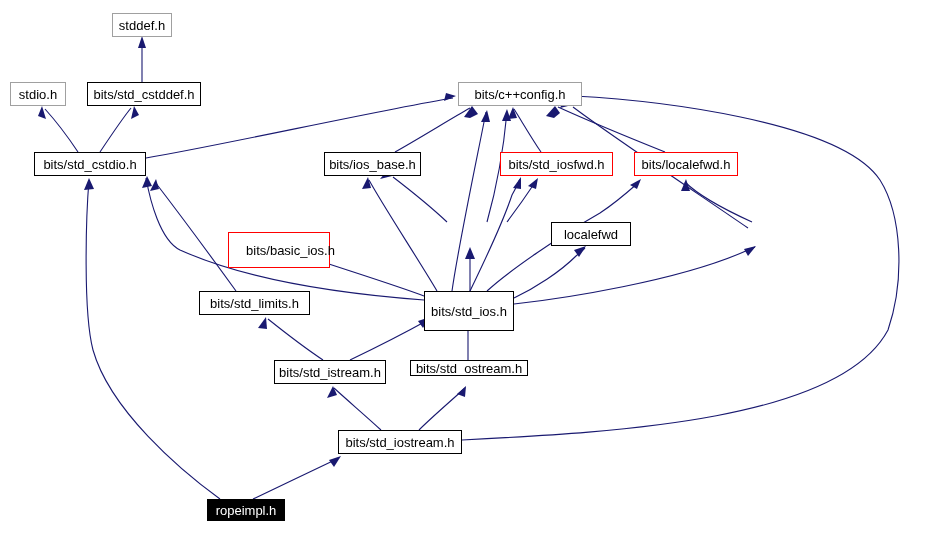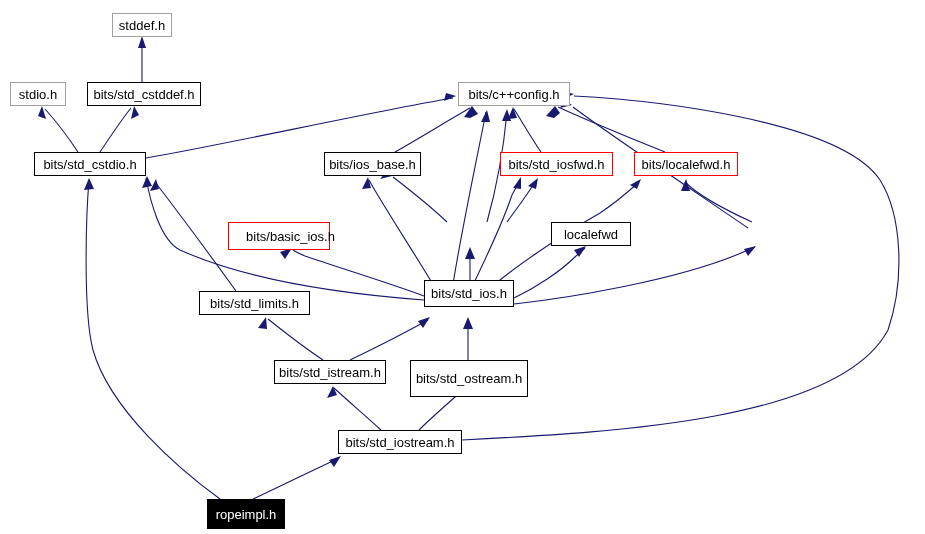--- a/index.html
+++ b/index.html
@@ -138,67 +138,67 @@
   </div>
 
   <div class="node gray" style="left:10px;top:82px;width:56px;height:24px;">
     <span>stdio.h</span>
   </div>
 
   <div class="node" style="left:87px;top:82px;width:114px;height:24px;">
     <span>bits/std_cstddef.h</span>
   </div>
 
-  <div class="node gray" style="left:458px;top:82px;width:112px;height:24px;">
+  <div class="node gray" style="left:458px;top:82px;width:124px;height:24px;">
     <span>bits/c++config.h</span>
   </div>
 
   <div class="node" style="left:34px;top:152px;width:112px;height:24px;align-items:center;">
     <span>bits/std_cstdio.h</span>
   </div>
 
   <div class="node red" style="left:500px;top:152px;width:113px;height:24px;">
     <span>bits/std_iosfwd.h</span>
   </div>
 
   <div class="node" style="left:324px;top:152px;width:97px;height:24px;">
     <span>bits/ios_base.h</span>
   </div>
 
   <div class="node red" style="left:634px;top:152px;width:104px;height:24px;">
     <span>bits/localefwd.h</span>
   </div>
 
-  <div class="node red" style="left:228px;top:222px;width:102px;height:28px;padding-left:23px;">
+  <div class="node red" style="left:228px;top:232px;width:102px;height:36px;padding-left:23px;">
     <span>bits/basic_ios.h</span>
   </div>
 
 
   <div class="node" style="left:551px;top:222px;width:80px;height:24px;">
     <span>localefwd</span>
   </div>
 
 
   <div class="node" style="left:199px;top:291px;width:111px;height:24px;">
     <span>bits/std_limits.h</span>
   </div>
 
-  <div class="node" style="left:424px;top:280px;width:90px;height:27px;text-align:center;">
+  <div class="node" style="left:424px;top:291px;width:90px;height:40px;text-align:center;">
     <span>bits/std_ios.h</span>
   </div>
 
   <div class="node" style="left:274px;top:360px;width:112px;height:24px;">
     <span>bits/std_istream.h</span>
   </div>
 
-  <div class="node" style="left:410px;top:360px;width:118px;height:37px;">
+  <div class="node" style="left:410px;top:360px;width:118px;height:16px;">
     <span>bits/std_ostream.h</span>
   </div>
 
   <div class="node" style="left:338px;top:430px;width:124px;height:24px;">
     <span>bits/std_iostream.h</span>
   </div>
 
-  <div class="node root" style="left:207px;top:499px;width:78px;height:30px;">
+  <div class="node root" style="left:207px;top:499px;width:78px;height:22px;">
     <span>ropeimpl.h</span>
   </div>
 
 </div>
 
 </body></html>

